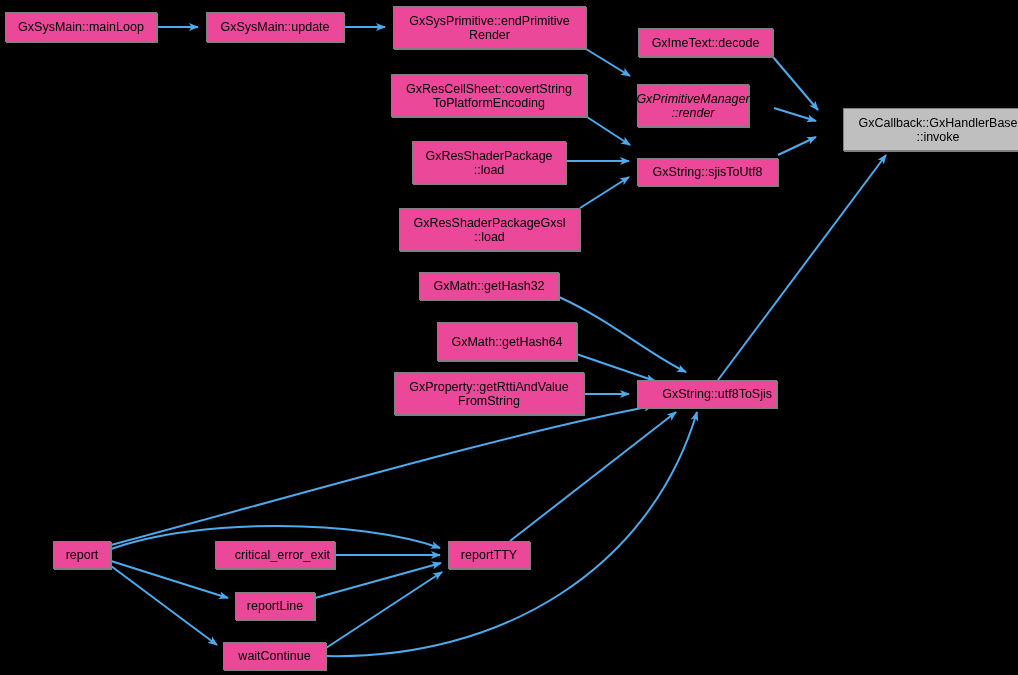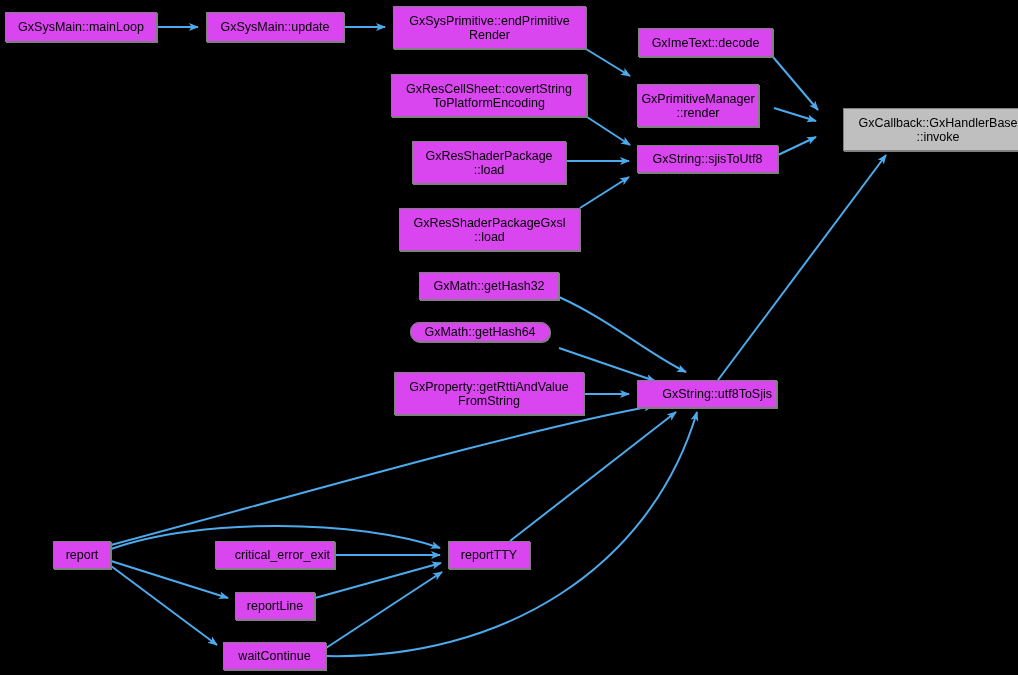--- a/index.html
+++ b/index.html
@@ -2,21 +2,21 @@
 <html><head>
 <meta charset="utf-8">
 <style>
   html,body{margin:0;padding:0;background:#000;}
   body{width:1018px;height:675px;overflow:hidden;font-family:"Liberation Sans",sans-serif;}
   #graph{position:relative;width:1018px;height:675px;background:#000;}
   svg.edges{position:absolute;left:0;top:0;width:1018px;height:675px;}
   .node{
     position:absolute;
     box-sizing:border-box;
-    background:#d946ef;
+    background:#ec4899;
     border:1px solid #808080;
     box-shadow:1px 1px 0 0 #7f7f7f;
     display:flex;
     align-items:center;
     justify-content:center;
     text-align:center;
     color:#000;
     font-size:12.5px;
     line-height:14px;
     letter-spacing:0px;
@@ -67,27 +67,27 @@
       <div class="node" style="left: 206px; top: 12px; width: 138px; height: 30px;"><span>GxSysMain::update</span></div>
       <div class="node" style="left: 393px; top: 6px; width: 193px; height: 43px;"><span>GxSysPrimitive::endPrimitive
 Render</span></div>
       <div class="node" style="left: 391px; top: 74px; width: 196px; height: 43px;"><span>GxResCellSheet::covertString
 ToPlatformEncoding</span></div>
       <div class="node" style="left: 412px; top: 141px; width: 154px; height: 43px;"><span>GxResShaderPackage
 ::load</span></div>
       <div class="node" style="left: 399px; top: 208px; width: 181px; height: 43px;"><span>GxResShaderPackageGxsl
 ::load</span></div>
       <div class="node" style="left: 419px; top: 272px; width: 140px; height: 28px;"><span>GxMath::getHash32</span></div>
-      <div class="node" style="left: 410px; top: 322px; width: 140px; height: 20px; border-radius: 9px;"><span>GxMath::getHash64</span></div>
+      <div class="node" style="left: 437px; top: 322px; width: 140px; height: 39px;"><span>GxMath::getHash64</span></div>
       <div class="node" style="left: 394px; top: 372px; width: 190px; height: 43px;"><span>GxProperty::getRttiAndValue
 FromString</span></div>
       <div class="node" style="left: 638px; top: 28px; width: 135px; height: 29px;"><span>GxImeText::decode</span></div>
-      <div class="node" style="left: 637px; top: 84px; width: 122px; height: 43px;"><span>GxPrimitiveManager
+      <div class="node" style="left: 637px; top: 84px; width: 112px; height: 43px; font-style: italic;"><span>GxPrimitiveManager
 ::render</span></div>
-      <div class="node" style="left: 637px; top: 145px; width: 141px; height: 28px; align-items: center;"><span>GxString::sjisToUtf8</span></div>
+      <div class="node" style="left: 637px; top: 158px; width: 141px; height: 28px; align-items: center;"><span>GxString::sjisToUtf8</span></div>
       <div class="node" style="left: 637px; top: 380px; width: 140px; height: 28px; justify-content: flex-end;"><span>GxString::utf8ToSjis</span></div>
       <div class="node highlight" style="left: 823px; top: 108px; width: 190px; height: 43px;"><span>GxCallback::GxHandlerBase
 ::invoke</span></div>
       <div class="node" style="left: 53px; top: 541px; width: 58px; height: 28px;"><span>report</span></div>
       <div class="node" style="left: 215px; top: 541px; width: 120px; height: 28px; justify-content: flex-end;"><span>critical_error_exit</span></div>
       <div class="node" style="left: 448px; top: 541px; width: 82px; height: 28px;"><span>reportTTY</span></div>
       <div class="node" style="left: 235px; top: 592px; width: 80px; height: 28px;"><span>reportLine</span></div>
       <div class="node" style="left: 223px; top: 642px; width: 103px; height: 28px;"><span>waitContinue</span></div>
     </div>
 </div>

